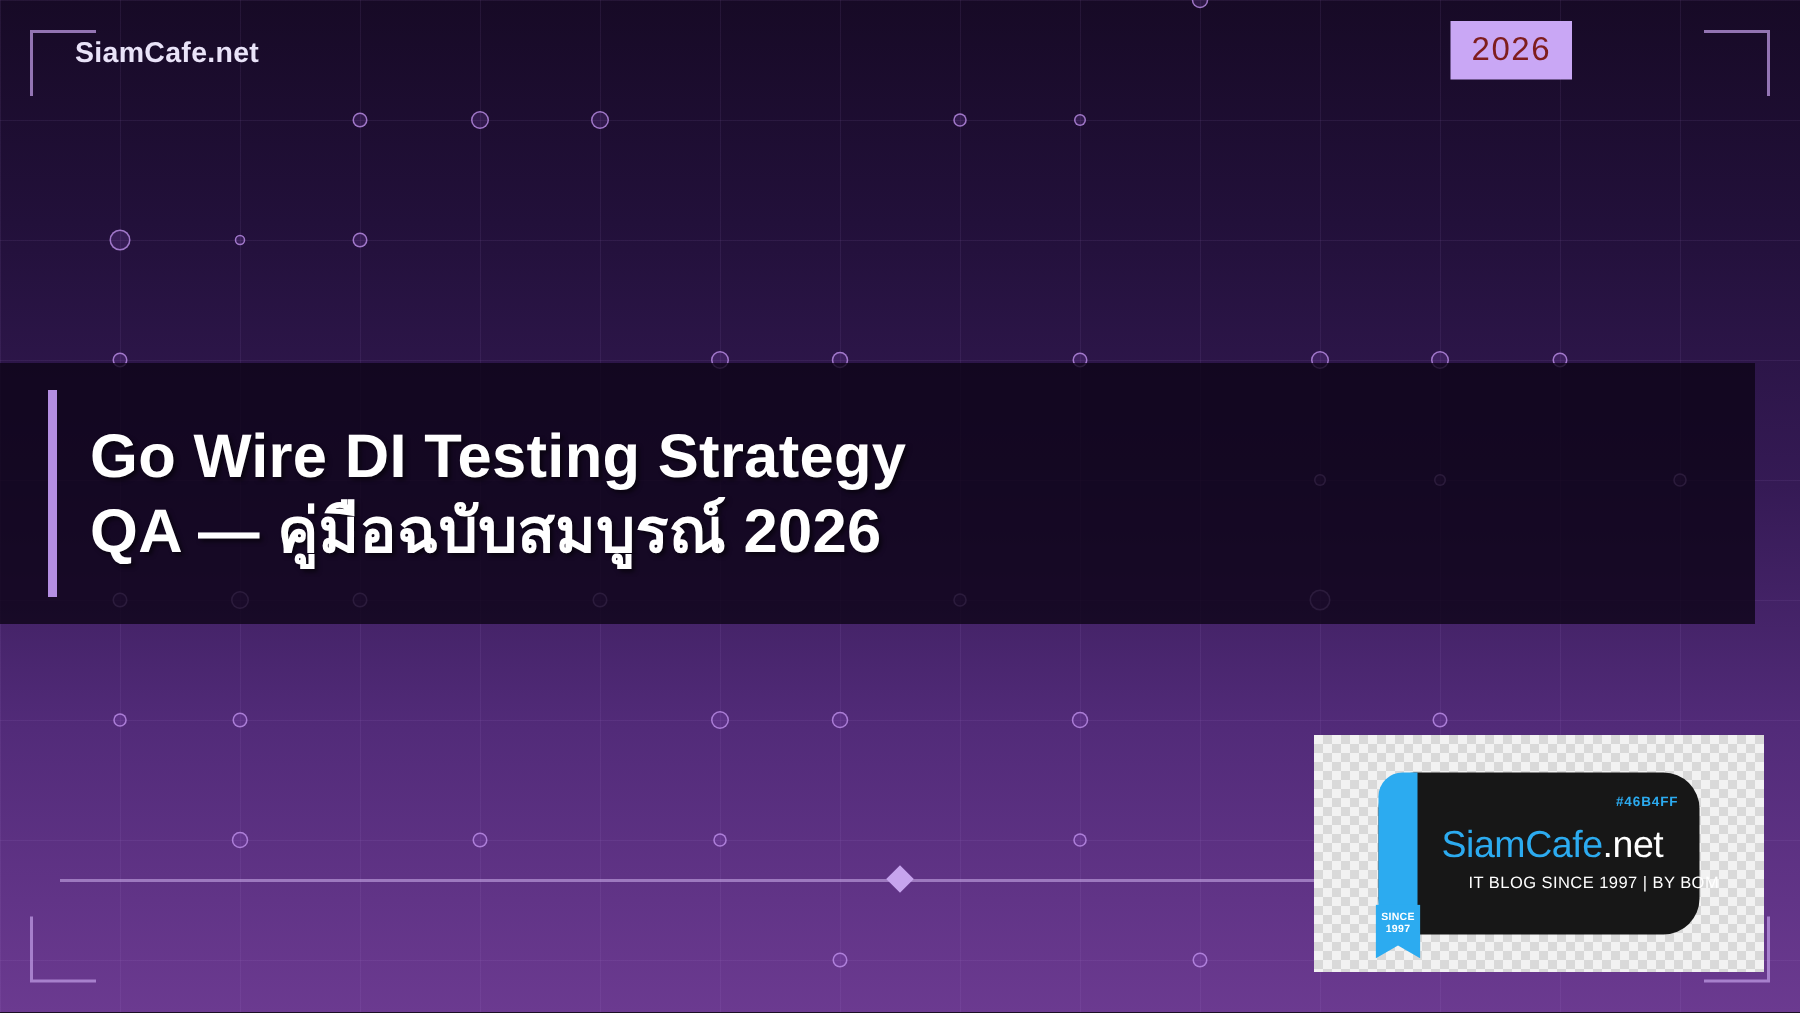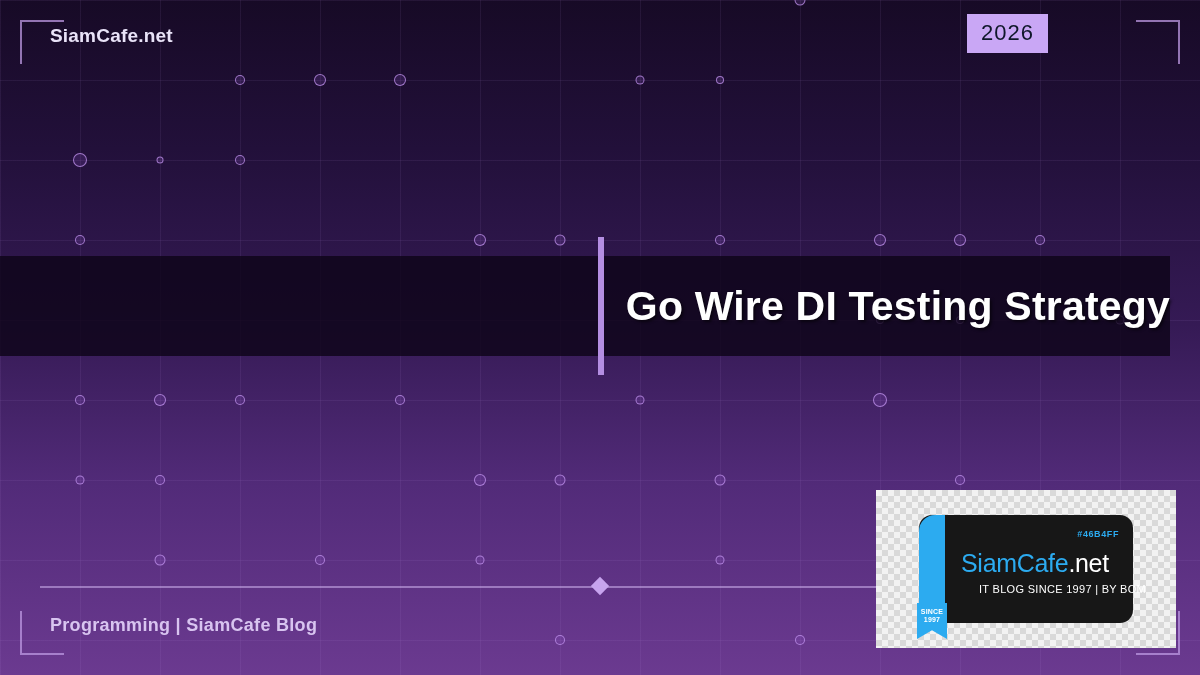--- a/index.html
+++ b/index.html
@@ -62,38 +62,37 @@
     font-size: 19px;
     font-weight: bold;
     color: #e9e3f8;
     letter-spacing: 0.2px;
   }
   .year-badge {
     position: absolute;
     right: 152px;
     top: 14px;
     background: #c9a7f5;
-    color: #0f172a;
+    color: #7f1d1d;
     font-size: 22px;
     line-height: 1;
     padding: 8px 14px 9px 14px;
     letter-spacing: 1px;
   }
 
   
   .title-band {
     position: absolute;
     left: 0;
-    top: 256px;
+    top: 242px;
     width: 1170px;
-    height: 100px;
+    height: 174px;
     background: rgba(12,4,22,0.80);
     display: flex;
     align-items: center;
-    justify-content: flex-end;
   }
   .title-accent {
     width: 6px;
     height: 138px;
     background: #b48ee2;
     flex: 0 0 auto;
     margin-left: 32px;
   }
   .title-text {
     margin-left: 22px;
@@ -149,21 +148,21 @@
     background-position: 0 0, 6px 6px;
     display: flex;
     align-items: center;
     justify-content: center;
   }
   .logo-inner {
     position: relative;
     width: 214px;
     height: 108px;
     background: #171717;
-    border-radius: 13px;
+    border-radius: 24px;
     overflow: visible;
   }
   .logo-stripe {
     position: absolute;
     left: 0;
     top: 0;
     width: 26px;
     height: 108px;
     background: #2cabf0;
     border-top-left-radius: 16px;
@@ -268,27 +267,27 @@
   <div class="bracket br"></div>
 
   <div class="site-name">SiamCafe.net</div>
 
   <div class="year-badge">2026</div>
 
   <div class="title-band">
     <div class="title-accent"></div>
     <div class="title-text">
       <span class="title-line">Go Wire DI Testing Strategy</span>
+      <span class="title-line">QA — คู่มือฉบับสมบูรณ์ 2026</span>
     </div>
   </div>
 
   <div class="divider"></div>
   <div class="divider-diamond"></div>
 
-  <div class="footer-text">Programming | SiamCafe Blog</div>
 
   <div class="logo-card">
     <div class="logo-inner">
       <div class="logo-stripe"></div>
       <div class="logo-ribbon">
         <span>SINCE</span><br>
         <span>1997</span>
       </div>
       <div class="logo-hex">#46B4FF</div>
       <div class="logo-wordmark">

